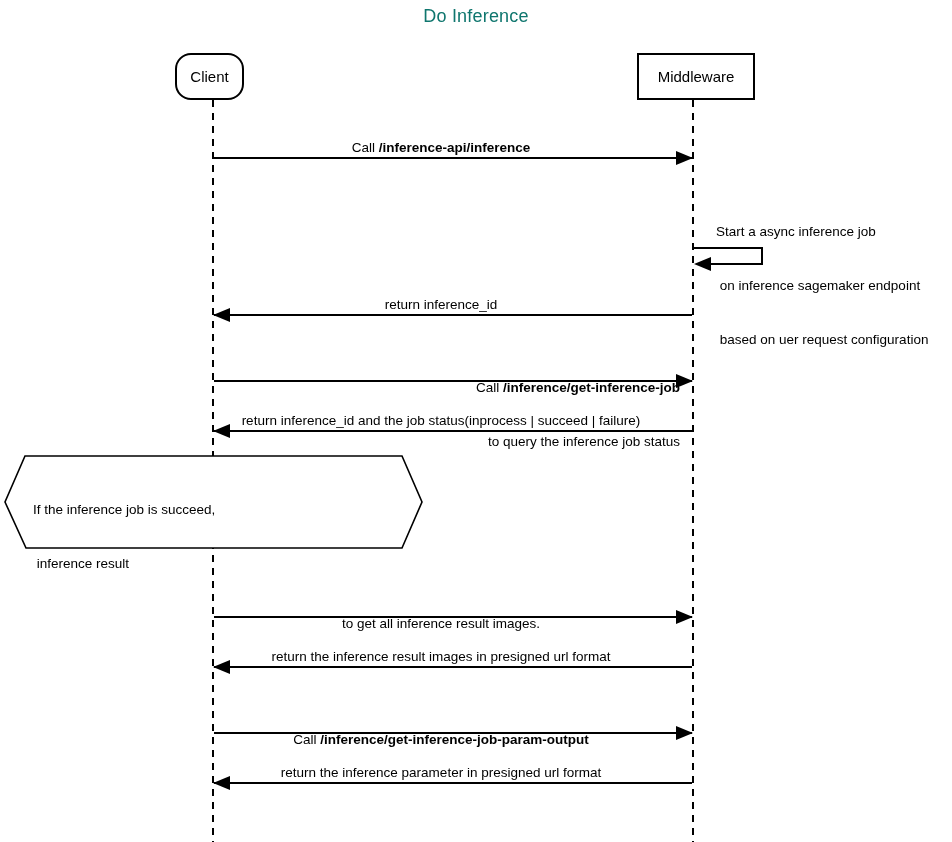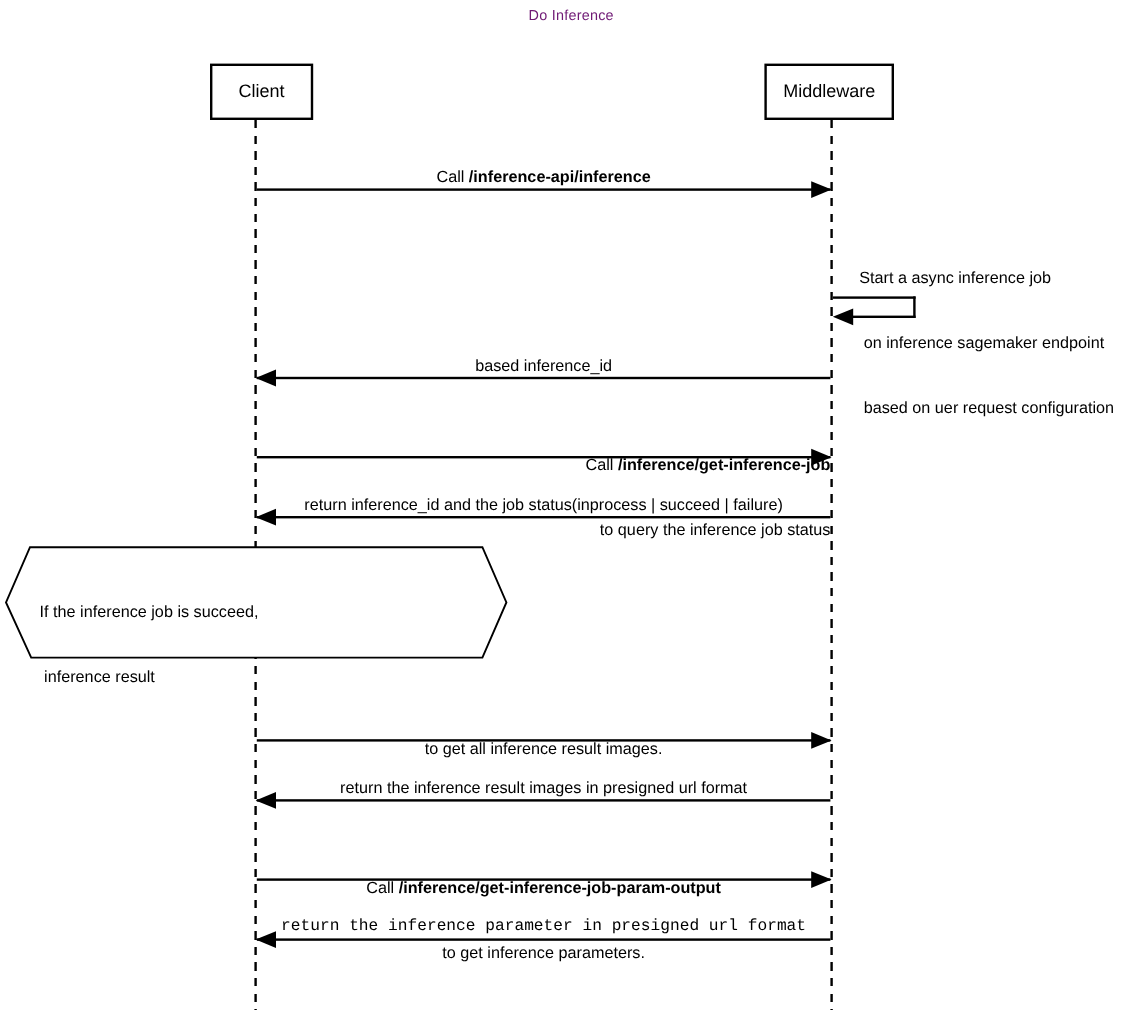--- a/index.html
+++ b/index.html
@@ -1,39 +1,39 @@
 <!DOCTYPE html>
 <html><head>
 <meta charset="utf-8">
 <style>
   * { margin:0; padding:0; box-sizing:border-box; }
   html,body { background:#ffffff; }
   body { font-family:"Liberation Sans", sans-serif; color:#000; }
   .canvas { position:relative; width:952px; height:842px; background:#fff; overflow:hidden; }
 
   .title { position:absolute; top:6px; left:0; width:100%; text-align:center;
-           font-size:12px; letter-spacing:0.2px; color:#701a75; }
+           font-size:18px; letter-spacing:0.2px; color:#0f766e; }
 
   .participant { position:absolute; top:53px; height:47px; border:2.5px solid #000;
                  background:#fff; display:flex; align-items:center; justify-content:center;
                  font-size:15px; z-index:3; }
 
   .lifeline { position:absolute; top:100px; height:742px; width:2px;
               background:repeating-linear-gradient(to bottom, #000 0 7px, transparent 7px 13px);
               z-index:0; }
 
   .arrow-line { position:absolute; height:2px; background:#000; z-index:1; }
   .head-right { position:absolute; width:0; height:0; z-index:2;
                 border-top:7px solid transparent; border-bottom:7px solid transparent;
                 border-left:17px solid #000; }
   .head-left  { position:absolute; width:0; height:0; z-index:2;
                 border-top:7px solid transparent; border-bottom:7px solid transparent;
                 border-right:17px solid #000; }
 
-  .label { position:absolute; left:214px; width:478px; text-align:center;
+  .label { position:absolute; left:202px; width:478px; text-align:center;
            font-size:13.5px; line-height:18px; white-space:pre; z-index:2; }
   .b { font-weight:bold; }
 
   .self-note { position:absolute; left:716px; top:187px; font-size:13.5px;
                line-height:18px; white-space:pre; z-index:2; }
   .loop-seg { position:absolute; background:#000; z-index:1; }
 
   .hex-svg  { position:absolute; left:2px; top:453px; width:424px; height:98px; z-index:2; }
   .hex-text { position:absolute; left:33px; top:465px; font-size:13.5px;
               line-height:18px; white-space:pre; z-index:3; }
@@ -41,24 +41,24 @@
 </head>
 <body>
 
 <div class="canvas">
 
   <div class="title">Do Inference</div>
 
   <div class="lifeline" style="left:212px;"></div>
   <div class="lifeline" style="left:692px;"></div>
 
-  <div class="participant" style="left:175px;width:86px;">
+  <div class="participant" style="left:175px;width:69px;border-radius:16px;">
     <span>Client</span>
   </div>
-  <div class="participant" style="left:637px;width:108px;">
+  <div class="participant" style="left:637px;width:118px;">
     <span>Middleware</span>
   </div>
 
   <div>
     <div class="label" style="top:139px;"><span>Call </span><span class="b">/inference-api/inference</span></div>
     <div class="arrow-line" style="left:214px;top:157px;width:478px;"></div>
     <div class="head-right" style="left:676px;top:151px;"></div>
   </div>
 
   <div>
@@ -67,21 +67,21 @@
       <div> on inference sagemaker endpoint</div>
       <div> based on uer request configuration</div>
     </div>
     <div class="loop-seg" style="left:694px;top:247px;width:69px;height:2px;"></div>
     <div class="loop-seg" style="left:761px;top:247px;width:2px;height:18px;"></div>
     <div class="loop-seg" style="left:709px;top:263px;width:54px;height:2px;"></div>
     <div class="head-left" style="left:694px;top:257px;"></div>
   </div>
 
   <div>
-    <div class="label" style="top:296px;">based inference_id</div>
+    <div class="label" style="top:296px;">return inference_id</div>
     <div class="arrow-line" style="left:214px;top:314px;width:478px;"></div>
     <div class="head-left" style="left:213px;top:308px;"></div>
   </div>
 
   <div>
     <div class="label" style="top:343px;text-align:right;">
       <div><span>Call </span><span class="b">/inference/get-inference-job</span></div>
       <div>to query the inference job status</div>
     </div>
     <div class="arrow-line" style="left:214px;top:380px;width:478px;"></div>
@@ -114,25 +114,24 @@
 
   <div>
     <div class="label" style="top:648px;">return the inference result images in presigned url format</div>
     <div class="arrow-line" style="left:214px;top:666px;width:478px;"></div>
     <div class="head-left" style="left:213px;top:660px;"></div>
   </div>
 
   <div>
     <div class="label" style="top:695px;">
       <div><span>Call </span><span class="b">/inference/get-inference-job-param-output</span></div>
-      <div>to get inference parameters.</div>
     </div>
     <div class="arrow-line" style="left:214px;top:732px;width:478px;"></div>
     <div class="head-right" style="left:676px;top:726px;"></div>
   </div>
 
   <div>
-    <div class="label" style="top:764px;font-family:Liberation Mono, monospace;">return the inference parameter in presigned url format</div>
+    <div class="label" style="top:764px;">return the inference parameter in presigned url format</div>
     <div class="arrow-line" style="left:214px;top:782px;width:478px;"></div>
     <div class="head-left" style="left:213px;top:776px;"></div>
   </div>
 
 </div>
 
 </body></html>

